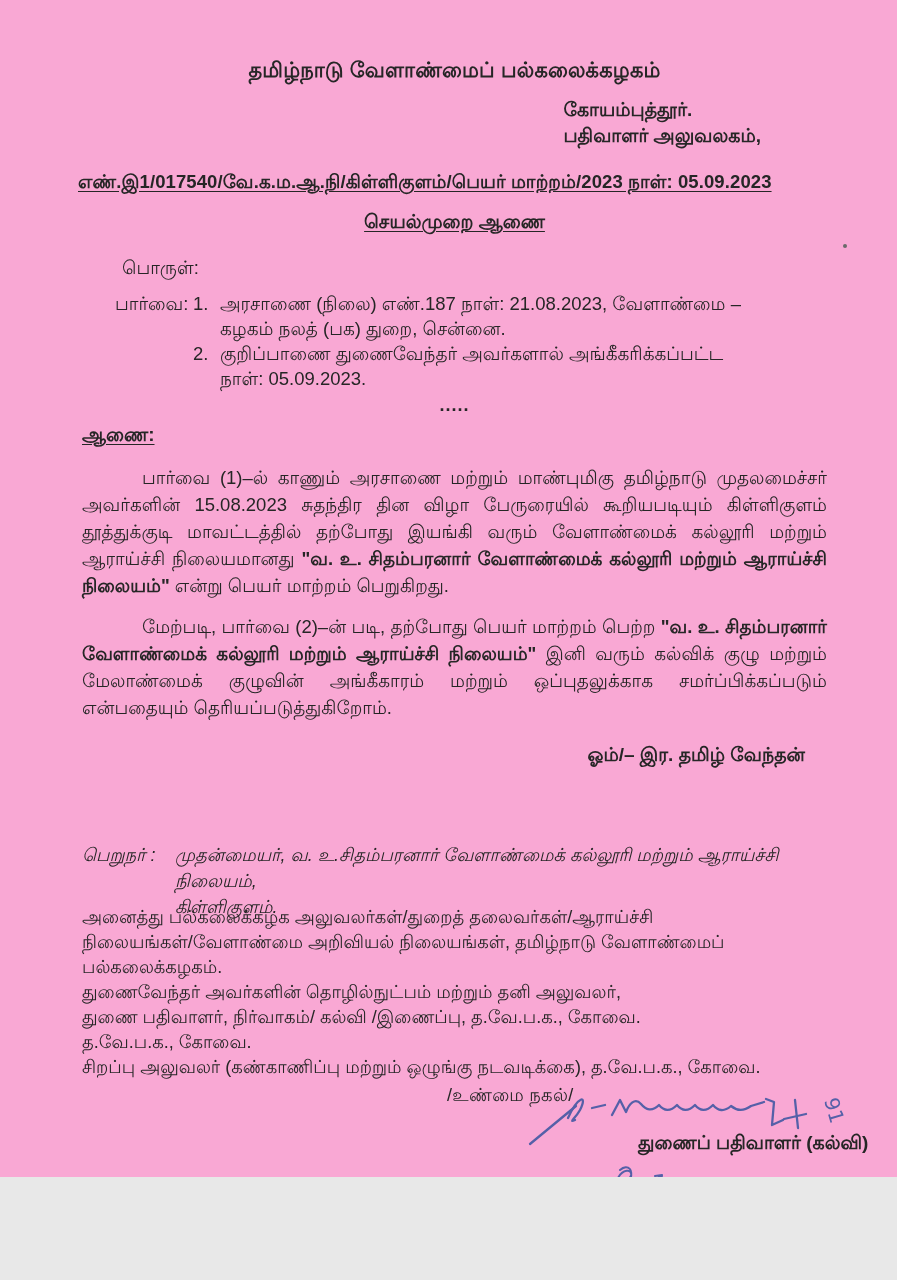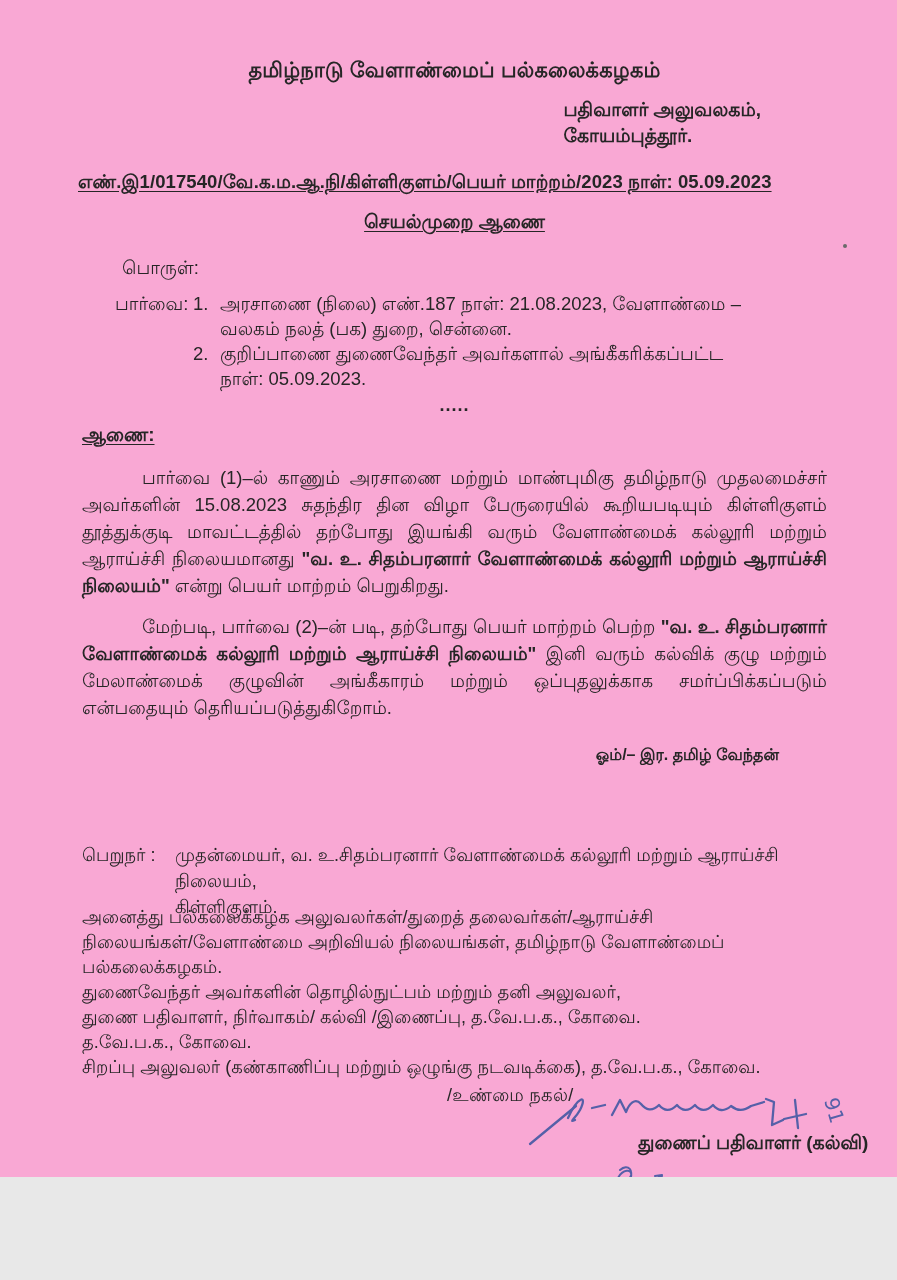--- a/index.html
+++ b/index.html
@@ -65,31 +65,31 @@
     font-size:18.5px;line-height:27px;
     text-align:justify;
     text-indent:60px;
   }
   .para1{margin-top:16px;}
   .para2{margin-top:14px;}
   .para b{font-weight:bold;}
 
   .sign-block{
     width:max-content;
-    margin:20px 48px 0 auto;
+    margin:20px 22px 0 auto;
     text-align:center;
-    font-size:16px;font-weight:bold;
+    font-size:19px;font-weight:bold;
     line-height:28px;
   }
 
   .recipient-block,.copies-block{
     position:absolute;left:82px;
     display:flex;font-size:18px;line-height:26px;
   }
-  .recipient-block{top:842px;}
+  .recipient-block{top:842px;font-style:italic;}
   .copies-block{top:905px;line-height:25px;}
   .block-label{width:93px;flex:0 0 93px;}
   .block-lines{flex:1;max-width:690px;}
 
   .true-copy{
     position:absolute;left:447px;top:1085px;
     font-size:18px;letter-spacing:.3px;
   }
   .attestor{
     position:absolute;left:638px;top:1132px;
@@ -105,40 +105,40 @@
 </style>
 </head>
 <body>
 
 <div class="page">
   <div class="content">
 
     <div class="title">தமிழ்நாடு வேளாண்மைப் பல்கலைக்கழகம்</div>
 
     <div class="office-block">
+      <div>கோயம்புத்தூர்.</div>
       <div>பதிவாளர் அலுவலகம்,</div>
-      <div>கோயம்புத்தூர்.</div>
     </div>
 
     <div class="ref-line">எண்.இ1/017540/வே.க.ம.ஆ.நி/கிள்ளிகுளம்/பெயர் மாற்றம்/2023 நாள்: 05.09.2023</div>
 
     <div class="order-heading">செயல்முறை ஆணை</div>
 
     <div class="subject-block">
       <div class="subject-label">பொருள்:</div>
     </div>
 
     <div class="ref-block">
       <div class="ref-label">பார்வை:</div>
       <div class="ref-items">
         <div class="ref-item">
           <span class="ref-no">1.</span>
           <div class="ref-item-lines">
             <div>அரசாணை (நிலை) எண்.187 நாள்: 21.08.2023, வேளாண்மை –</div>
-              <div>வலகம் நலத் (பக) துறை, சென்னை.</div>
+              <div>கழகம் நலத் (பக) துறை, சென்னை.</div>
           </div>
         </div>
           <div class="ref-item">
           <span class="ref-no">2.</span>
           <div class="ref-item-lines">
             <div>குறிப்பாணை துணைவேந்தர் அவர்களால் அங்கீகரிக்கப்பட்ட</div>
               <div>நாள்: 05.09.2023.</div>
           </div>
         </div>
       </div>

